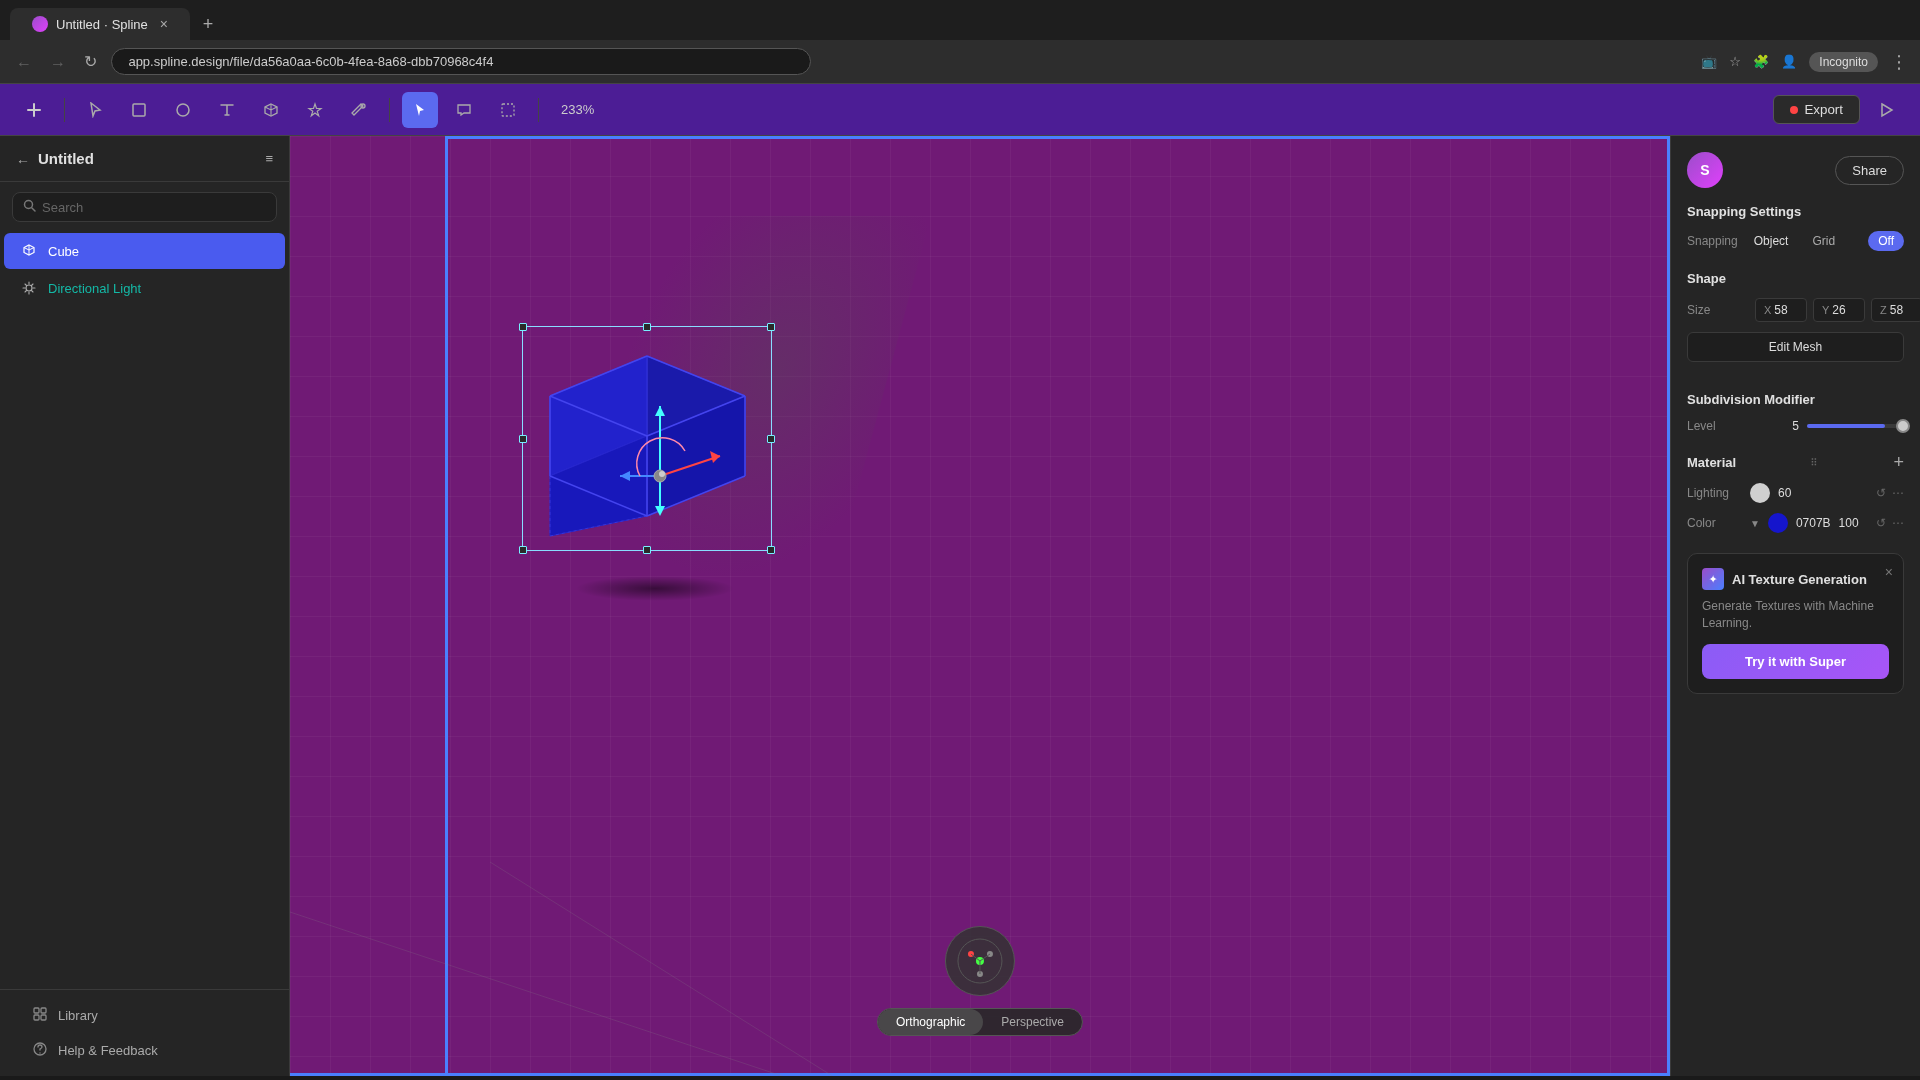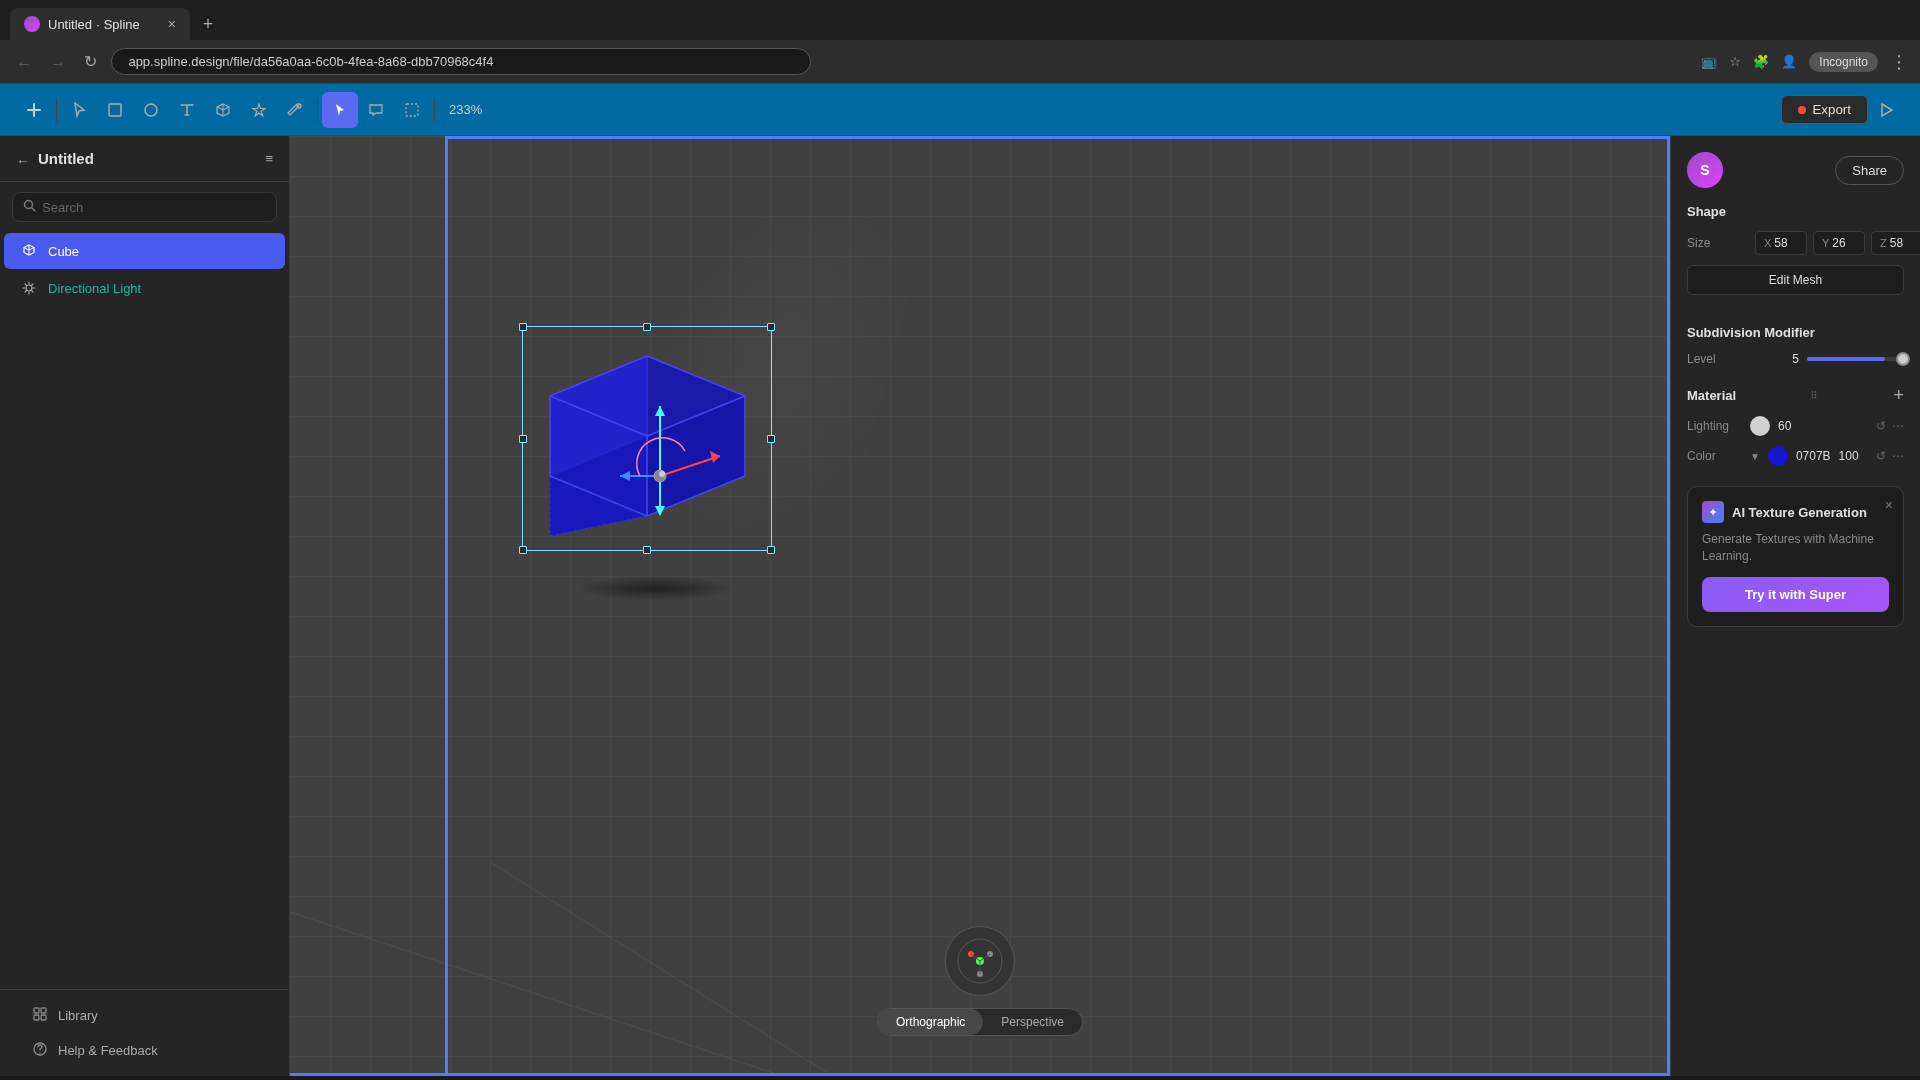--- a/index.html
+++ b/index.html
@@ -1,36 +1,36 @@
 <!DOCTYPE html>
 <html><head>
   <meta charset="utf-8">
   <style>
     * { margin: 0; padding: 0; box-sizing: border-box; }
     body { width: 1920px; height: 1080px; overflow: hidden; background: #1a1a1a; font-family: -apple-system, BlinkMacSystemFont, 'Segoe UI', sans-serif; color: #e0e0e0; font-size: 13px; }
 
     
     .browser-chrome { width: 1920px; background: #2d2d2d; border-bottom: 1px solid #444; }
     .tab-bar { display: flex; align-items: center; padding: 8px 10px 0; background: #1e1e1e; gap: 4px; }
-    .tab { display: flex; align-items: center; gap: 8px; background: #2d2d2d; border-radius: 8px 8px 0 0; padding: 8px 14px; font-size: 13px; color: #e0e0e0; min-width: 180px; }
+    .tab { display: flex; align-items: center; gap: 8px; background: #2d2d2d; border-radius: 8px 8px 0 0; padding: 8px 22px; font-size: 13px; color: #e0e0e0; min-width: 180px; }
     .tab-favicon { width: 16px; height: 16px; border-radius: 50%; background: linear-gradient(135deg, #9b4dca, #e040fb); }
     .tab-close { margin-left: auto; color: #aaa; cursor: pointer; font-size: 14px; }
     .tab-new { width: 28px; height: 28px; display: flex; align-items: center; justify-content: center; color: #aaa; font-size: 18px; cursor: pointer; }
     .nav-bar { display: flex; align-items: center; padding: 8px 12px; gap: 10px; background: #2d2d2d; }
     .nav-btn { color: #aaa; cursor: pointer; font-size: 16px; padding: 4px; }
     .nav-btn.disabled { opacity: 0.4; }
     .url-bar { flex: 1; background: #1a1a1a; border: 1px solid #555; border-radius: 20px; padding: 5px 16px; font-size: 13px; color: #ccc; display: flex; align-items: center; gap: 8px; max-width: 700px; }
     .url-text { flex: 1; font-size: 13px; color: #ccc; }
     .nav-icons { display: flex; align-items: center; gap: 12px; margin-left: auto; color: #aaa; }
     .incognito-badge { background: #555; border-radius: 12px; padding: 3px 10px; font-size: 12px; color: #ddd; }
     .nav-dots { font-size: 18px; color: #aaa; }
 
     
     .app { display: flex; flex-direction: column; height: calc(1080px - 88px); }
-    .app-toolbar { background: #0369a1; border-bottom: 1px solid #444; display: flex; align-items: center; padding: 0 16px; height: 52px; }
+    .app-toolbar { background: #4c1d95; border-bottom: 1px solid #444; display: flex; align-items: center; padding: 0 16px; height: 52px; gap: 8px; }
     .toolbar-btn { width: 36px; height: 36px; display: flex; align-items: center; justify-content: center; border-radius: 6px; cursor: pointer; color: #ccc; font-size: 16px; }
     .toolbar-btn.active { background: #5b6af0; color: white; }
     .toolbar-separator { width: 1px; height: 24px; background: #444; margin: 0 4px; }
     .zoom-display { color: #ccc; font-size: 13px; padding: 4px 10px; border-radius: 6px; cursor: pointer; }
     .toolbar-spacer { flex: 1; }
     .export-btn { background: #2a2a2a; border: 1px solid #555; border-radius: 6px; padding: 6px 16px; color: #ddd; cursor: pointer; display: flex; align-items: center; gap: 6px; }
     .export-dot { width: 8px; height: 8px; border-radius: 50%; background: #f44; }
     .play-btn { width: 36px; height: 36px; border-radius: 6px; display: flex; align-items: center; justify-content: center; color: #ccc; cursor: pointer; }
 
     .app-body { display: flex; flex: 1; overflow: hidden; }
@@ -54,21 +54,21 @@
     .scene-item.selected .scene-item-icon { color: white; }
     .scene-item-label { font-size: 13px; color: #14b8a6; }
     .scene-item.selected .scene-item-label { color: white; }
 
     .sidebar-footer { border-top: 1px solid #3a3a3a; padding: 8px 16px; }
     .sidebar-footer-item { display: flex; align-items: center; padding: 8px 16px; gap: 10px; cursor: pointer; }
     .footer-icon { color: #888; font-size: 14px; }
     .footer-label { font-size: 13px; color: #aaa; }
 
     
-    .canvas-area { flex: 1; position: relative; background: #404040; overflow: hidden; }
+    .canvas-area { flex: 1; position: relative; background: #701a75; overflow: hidden; }
 
     
     .canvas-grid { position: absolute; inset: 0; background-image: linear-gradient(rgba(255,255,255,0.04) 1px, transparent 1px), linear-gradient(90deg, rgba(255,255,255,0.04) 1px, transparent 1px); background-size: 40px 40px; }
 
     
     .canvas-edge-top { position: absolute; top: 0; left: 155px; right: 0; height: 3px; background: #4a7fff; }
     .canvas-edge-bottom { position: absolute; bottom: 0; left: 0; right: 0; height: 3px; background: #4a7fff; }
     .canvas-edge-left { position: absolute; top: 0; bottom: 0; left: 155px; width: 3px; background: #4a7fff; }
     .canvas-edge-right { position: absolute; top: 0; bottom: 0; right: 0; width: 3px; background: #4a7fff; }
 
@@ -421,20 +421,31 @@
       </div>
     </div>
 
     <div class="right-panel">
 
       <div class="user-area">
         <div class="avatar">S</div>
         <button class="share-btn">Share</button>
       </div>
 
+      <div class="panel-section">
+        <div class="panel-header">
+          <span class="panel-title">Snapping Settings</span>
+        </div>
+        <div class="snapping-row">
+          <span class="snap-label">Snapping</span>
+          <span class="snap-option active">Object</span>
+          <span class="snap-option">Grid</span>
+          <div class="snap-toggle">Off</div>
+        </div>
+      </div>
 
       <div class="panel-section">
         <div class="panel-header">
           <span class="panel-title">Shape</span>
         </div>
         <div class="prop-row">
           <span class="prop-label">Size</span>
           <div class="prop-values">
             <div class="prop-value">
               <span class="prop-axis">X</span>

